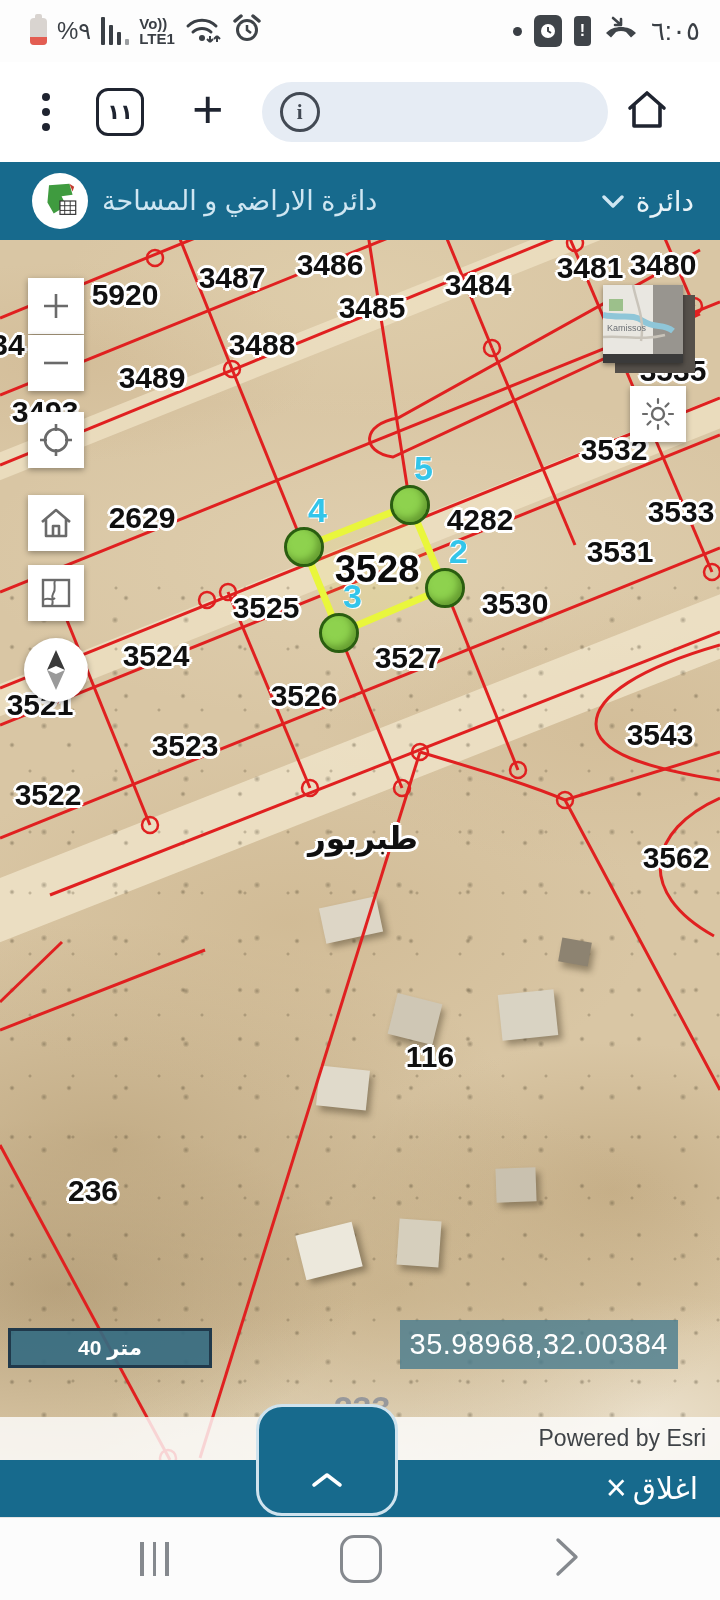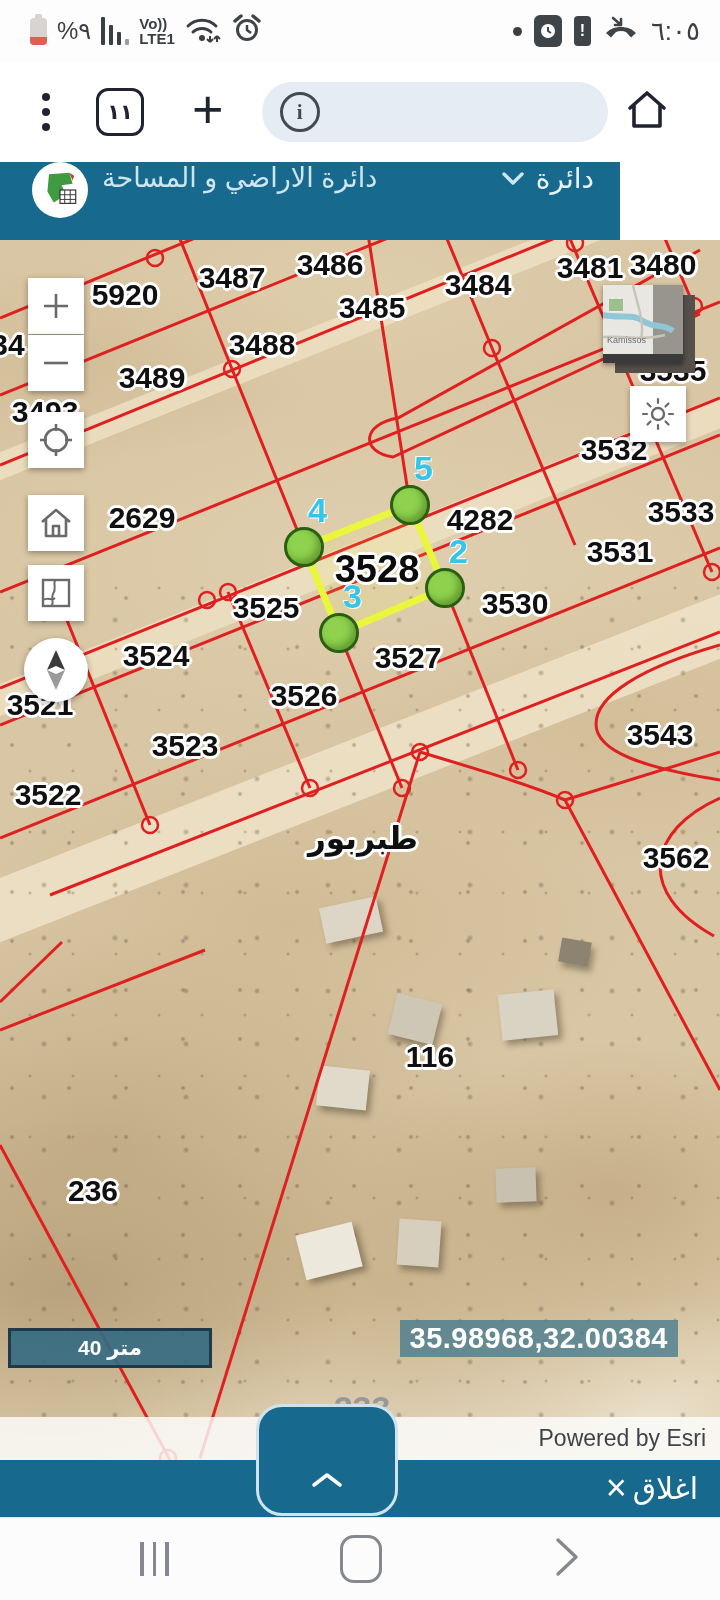--- a/index.html
+++ b/index.html
@@ -27,21 +27,21 @@
   .kebab{margin-left:42px;display:flex;flex-direction:column;gap:7px;}
   .kebab i{width:8px;height:8px;border-radius:50%;background:#1f2430;}
   .tabbox{margin-left:46px;width:42px;height:42px;border:3.5px solid #1f2430;border-radius:12px;display:flex;align-items:center;justify-content:center;font-size:21px;font-weight:bold;color:#1f2430;}
   .plus{margin-left:48px;font-size:54px;font-weight:300;color:#1f2430;line-height:1;margin-top:-6px;}
   .urlpill{margin-left:38px;width:346px;height:60px;background:#e6ecf4;border-radius:30px;display:flex;align-items:center;overflow:hidden;}
   .infoi{flex:0 0 auto;width:34px;height:34px;border:3px solid #434a54;border-radius:50%;margin-left:18px;display:flex;align-items:center;justify-content:center;font-size:21px;font-weight:bold;color:#434a54;font-family:"Liberation Serif","DejaVu Serif",serif;}
   .urltxt{font-size:28px;color:#1f2430;margin-left:12px;white-space:nowrap;}
   .homeico{margin-left:16px;}
 
   
-  .appheader{position:absolute;left:0;top:162px;width:620px;height:78px;background:#176a8d;display:flex;align-items:flex-start;}
+  .appheader{position:absolute;left:0;top:162px;width:720px;height:78px;background:#176a8d;display:flex;align-items:center;}
   .logo{width:56px;height:56px;border-radius:50%;background:#fff;margin-left:32px;display:flex;align-items:center;justify-content:center;}
   .apptitle{color:#cfe6f2;font-size:27px;margin-left:14px;}
   .toolsgrp{margin-left:auto;margin-right:26px;display:flex;align-items:center;gap:12px;color:#e8f3f8;font-size:28px;}
 
   
   .map{position:absolute;left:0;top:240px;width:720px;height:1220px;background:#d9c6a4;overflow:hidden;}
   .patches{position:absolute;inset:0;background:
     radial-gradient(300px 130px at 50% 4%,#e3d3b088,transparent),
     radial-gradient(250px 100px at 10% 10%,#cdb48d77,transparent),
     radial-gradient(420px 170px at 55% 26%,#e7d9bb77,transparent),
@@ -68,25 +68,25 @@
   .sel-label{position:absolute;left:377px;top:329px;transform:translate(-50%,-50%);font-weight:bold;font-size:38px;color:#0b0b0b;white-space:nowrap;
     text-shadow:-2px -2px 0 #fff,2px -2px 0 #fff,-2px 2px 0 #fff,2px 2px 0 #fff,0 -3px 0 #fff,0 3px 0 #fff,-3px 0 0 #fff,3px 0 0 #fff;}
   .vertex{position:absolute;transform:translate(-50%,-50%);}
   .vdot{display:block;width:34px;height:34px;border-radius:50%;background:#8ed24e;border:3px solid #2a5e10;box-shadow:inset -4px -4px 7px rgba(70,115,25,.55);}
   .vnum{position:absolute;left:24px;top:-36px;font-weight:bold;font-size:34px;color:#33c5ea;text-shadow:1px 1px 0 #fff,-1px -1px 0 #fff;}
   .ctrl{position:absolute;left:28px;width:56px;height:56px;background:#fff;box-shadow:0 2px 6px rgba(0,0,0,.35);display:flex;align-items:center;justify-content:center;color:#666;}
   .compass{position:absolute;left:24px;top:398px;width:64px;height:64px;border-radius:50%;background:#fff;box-shadow:0 2px 6px rgba(0,0,0,.35);display:flex;align-items:center;justify-content:center;}
   .thumbwrap{position:absolute;left:603px;top:45px;width:80px;height:78px;}
   .thumbback{position:absolute;left:12px;top:10px;width:80px;height:78px;background:#55504a;}
   .thumb{position:absolute;left:0;top:0;width:80px;height:78px;background:#e9e7e1;overflow:hidden;box-shadow:0 2px 5px rgba(0,0,0,.4);}
-  .thumb .place{position:absolute;left:4px;top:38px;font-size:9px;color:#6b6f74;margin-top:12px;}
+  .thumb .place{position:absolute;left:4px;top:38px;font-size:9px;color:#6b6f74;}
   .thumb .tstrip{position:absolute;left:0;bottom:0;width:100%;height:9px;background:#3a3a3a;}
   .sunbtn{position:absolute;left:630px;top:146px;width:56px;height:56px;background:#fff;box-shadow:0 2px 6px rgba(0,0,0,.35);display:flex;align-items:center;justify-content:center;}
   .scalebar{position:absolute;left:8px;top:1088px;width:198px;height:34px;background:rgba(53,107,129,.92);border:3px solid #20394b;display:flex;align-items:center;justify-content:center;color:#fff;font-size:21px;font-weight:bold;}
-  .coords{position:absolute;right:42px;top:1080px;background:rgba(72,124,143,.8);padding:2px 10px;color:#fff;font-size:29px;font-weight:bold;letter-spacing:.5px;}
+  .coords{position:absolute;right:42px;top:1080px;background:rgba(72,124,143,.8);padding:8px 10px;color:#fff;font-size:29px;font-weight:normal;letter-spacing:.5px;}
   .esristrip{position:absolute;left:0;top:1177px;width:720px;height:43px;background:rgba(253,253,253,.82);display:flex;align-items:center;justify-content:flex-end;}
   .esritxt{margin-right:14px;font-size:23px;color:#3f4347;}
 
   
   .closebar{position:absolute;left:0;top:1460px;width:720px;height:57px;background:#176a8d;}
   .closegrp{position:absolute;right:22px;top:0;height:57px;display:flex;align-items:center;gap:6px;color:#fff;}
   .closex{font-size:36px;line-height:1;margin-top:-2px;}
   .closetxt{font-size:30px;}
   .sheetbtn{position:absolute;left:256px;top:1404px;width:142px;height:112px;background:#176a8d;border:3px solid #cfe3ee;border-radius:26px;box-sizing:border-box;}
   .sheetbtn svg{position:absolute;left:50%;bottom:24px;transform:translateX(-50%);}

